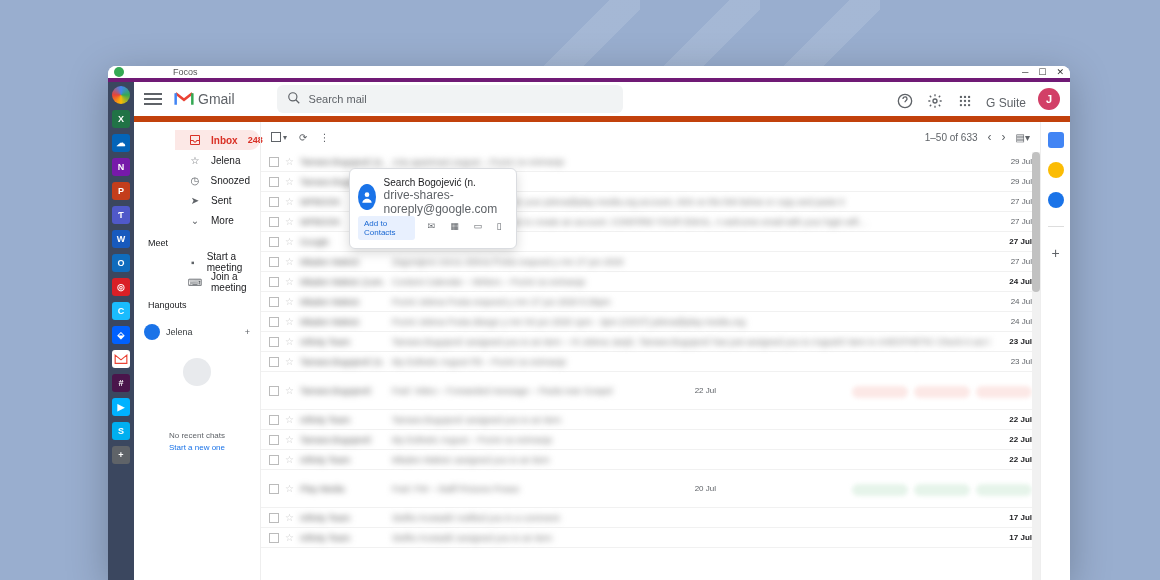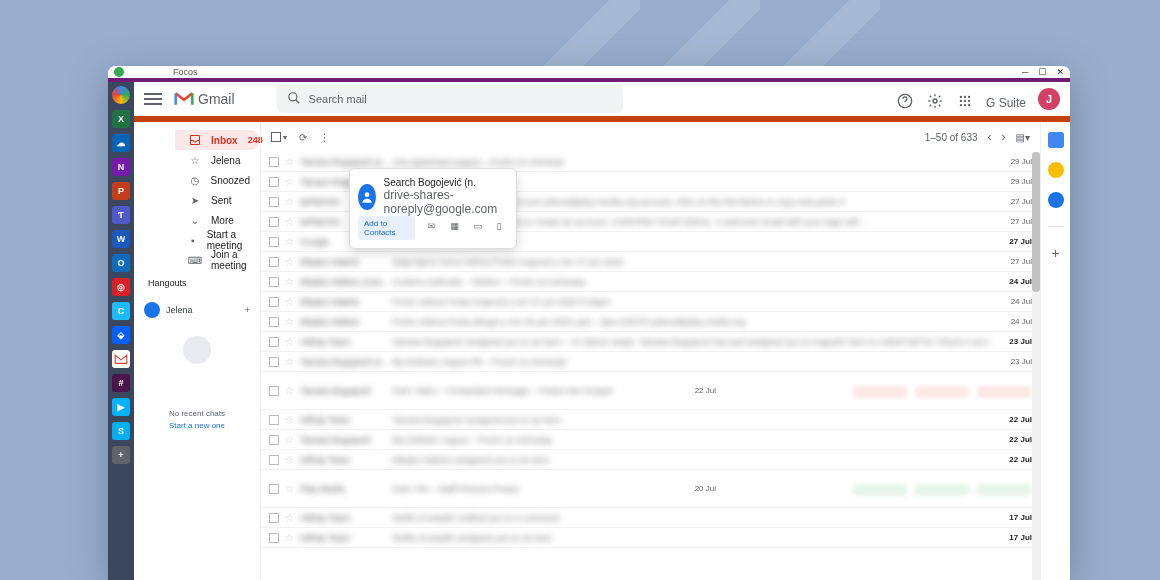--- a/index.html
+++ b/index.html
@@ -203,20 +203,21 @@
           </div>
           <div class="navitem">
             <span class="navicon">➤</span>
             <span>Sent</span>
           </div>
           <div class="navitem">
             <span class="navicon">⌄</span>
             <span>More</span>
           </div>
 
+          <div class="sectlabel">Meet</div>
           <div class="navitem">
             <span class="navicon">▪</span>
             <span>Start a meeting</span>
           </div>
           <div class="navitem">
             <span class="navicon">⌨</span>
             <span>Join a meeting</span>
           </div>
 
           <div class="sectlabel">Hangouts</div>

